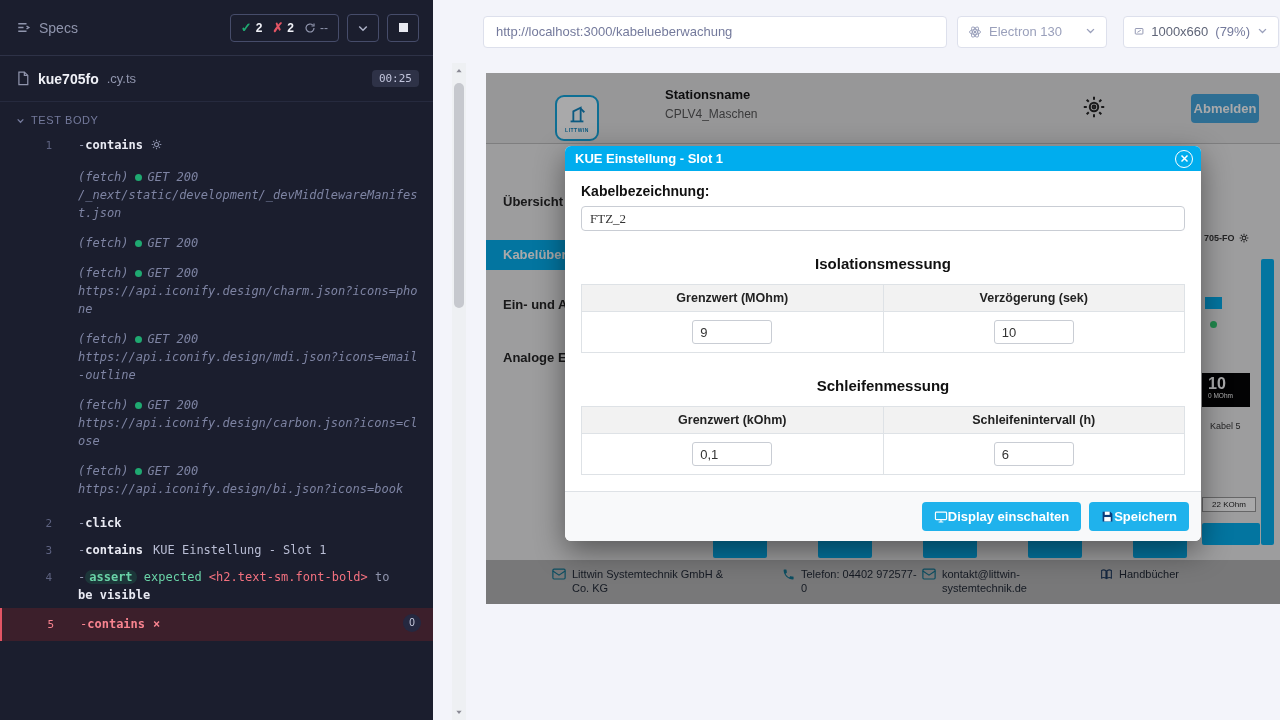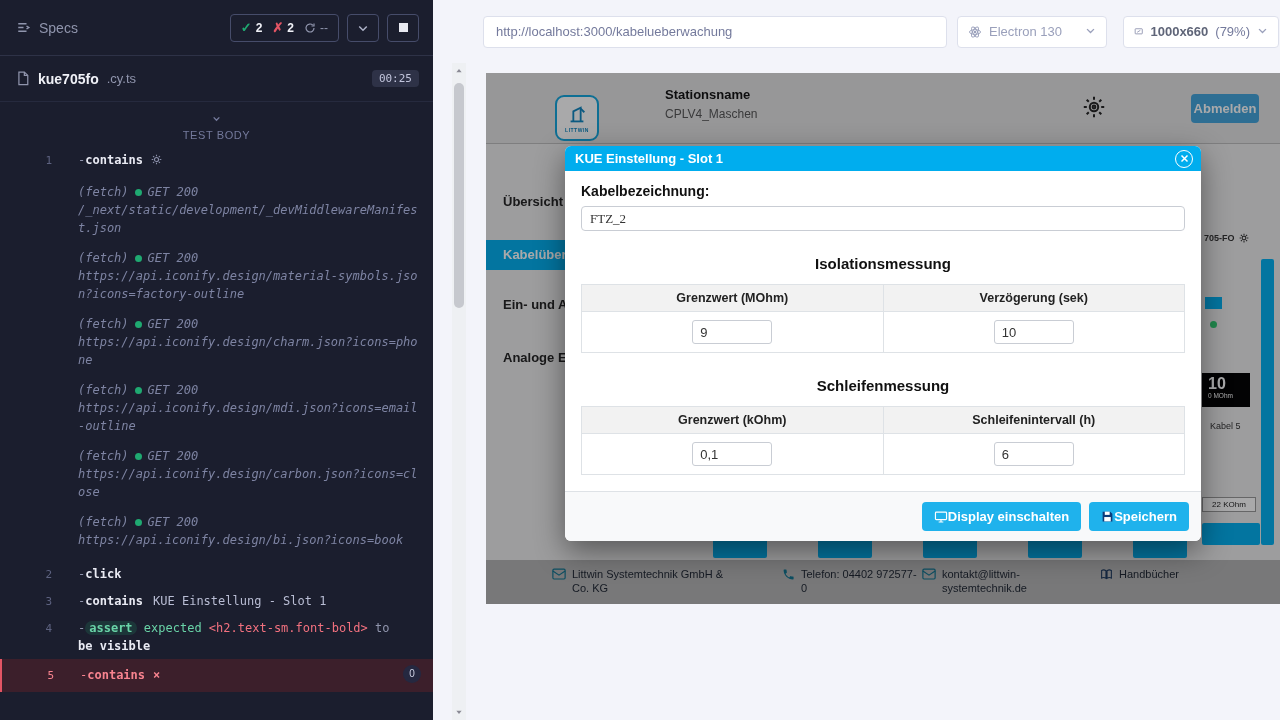--- a/index.html
+++ b/index.html
@@ -14,21 +14,21 @@
   .stat { display:flex; align-items:center; gap:4px; font-size:12px; font-weight:bold; color:#f0f1f7; }
   .stat .glyph-pass { color:#1fa971; font-size:13px; }
   .stat .glyph-fail { color:#e45464; font-size:13px; }
   .stat.muted { color:#9095ad; font-weight:normal; }
   .r-btn { width:32px; height:28px; border:1px solid #464c6a; border-radius:4px; display:flex; align-items:center; justify-content:center; color:#aeb3c9; }
   .stop-square { width:9px; height:9px; background:#e8e9f1; }
   .r-specrow { height:46px; display:flex; align-items:center; padding:0 14px 0 16px; border-bottom:1px solid #262a3e; gap:8px; }
   .spec-name { font-size:14px; font-weight:bold; color:#f0f1f7; }
   .spec-ext { font-size:13px; color:#9095ad; font-weight:normal; }
   .r-timer { margin-left:auto; background:#2e3247; border-radius:4px; padding:2px 7px; font-size:11px; color:#c3c6dd; font-family:"DejaVu Sans Mono",monospace; }
-  .r-testbody { display:flex; align-items:center; gap:6px; padding:12px 16px 6px; color:#747a9c; font-size:11px; letter-spacing:.6px;flex-direction:column; }
+  .r-testbody { display:flex; align-items:center; gap:6px; padding:12px 16px 6px; color:#747a9c; font-size:11px; letter-spacing:.6px; }
   .cmd-log { font-family:"DejaVu Sans Mono",monospace; font-size:12px; line-height:18px; }
   .cmd-row { display:flex; align-items:flex-start; padding:4px 8px 4px 0; position:relative; }
   .cmd-num { flex:0 0 52px; text-align:right; color:#5d6280; font-size:11px; padding-top:1px; }
   .cmd-body { margin-left:26px; flex:1; padding-right:14px; }
   .cmd-name { font-weight:bold; color:#e9eaf3; }
   .cmd-dash { color:#9095ad; }
   .cmd-arg { color:#b9bdd4; margin-left:10px; }
   .gear-inline { color:#8a8fa9; margin-left:8px; vertical-align:-1px; }
   .fetch-entry { padding:0 14px 0 78px; margin:9px 0 12px; color:#7e84a3; font-style:italic; }
   .fetch-head { display:flex; align-items:center; gap:6px; }
@@ -49,21 +49,21 @@
   .page-scroll { position:absolute; left:0; top:63px; bottom:0; width:14px; background:#eef0f3; z-index:6; display:flex; flex-direction:column; justify-content:space-between; align-items:center; }
   .ps-arrow { width:14px; height:16px; display:flex; align-items:center; justify-content:center; color:#8a8a95; }
   .ps-thumb { position:absolute; left:2px; top:20px; width:10px; height:225px; background:#c6c8ce; border-radius:5px; }
 
   
   .control-bar { height:63px; display:flex; align-items:center; padding:0 20px 0 31px; gap:10px; background:#f3f4fa; }
   .url-input { flex:1; height:32px; border:1px solid #dde0ec; border-radius:4px; background:#fff; color:#747a9c; font-size:13px; padding:0 12px; outline:none; font-family:"Liberation Sans",sans-serif; }
   .select-box { height:32px; border:1px solid #dde0ec; border-radius:4px; background:#fff; display:flex; align-items:center; gap:7px; padding:0 10px; color:#9aa0bb; font-size:13px; }
   .browser-select { width:150px; }
   .viewport-select { width:156px; margin-left:6px; color:#747a9c; }
-  .vp-size { font-weight:bold; color:#5f6578; }
+  .vp-size { font-weight:normal; color:#5f6578; }
   .chev { color:#9aa0bb; }
 
   
   .aut { position:absolute; left:0; right:0; top:63px; bottom:0; background:#f3f4fa; }
   .app { position:absolute; left:34px; top:10px; width:794px; height:531px; background:#ededed; overflow:hidden; }
   .dim { position:absolute; inset:0; background:rgba(8,10,12,.35); z-index:5; }
 
   .app-header { position:relative; height:71px; background:#e3e3e3; border-bottom:1px solid #bdbdbd; }
   .logo { position:absolute; left:69px; top:22px; width:44px; height:46px; background:#fff; border:2px solid #12a6dd; border-radius:9px; display:flex; flex-direction:column; align-items:center; justify-content:center; gap:1px; z-index:2; }
   .logo-text { font-size:5px; font-weight:bold; color:#0f86c0; letter-spacing:.5px; }
@@ -192,21 +192,20 @@
           <span>GET 200</span>
         </div>
       <div class="fetch-url">/_next/static/development/_devMiddlewareManifest.json</div>
     </div>
     <div class="fetch-entry">
       <div class="fetch-head">
           <span>(fetch)</span>
           <span class="ok-dot"></span>
           <span>GET 200</span>
         </div>
-      <div class="fetch-url">https://api.iconify.design/material-symbols.json?icons=factory-outline</div>
     </div>
     <div class="fetch-entry">
       <div class="fetch-head">
           <span>(fetch)</span>
           <span class="ok-dot"></span>
           <span>GET 200</span>
         </div>
       <div class="fetch-url">https://api.iconify.design/charm.json?icons=phone</div>
     </div>
     <div class="fetch-entry">

